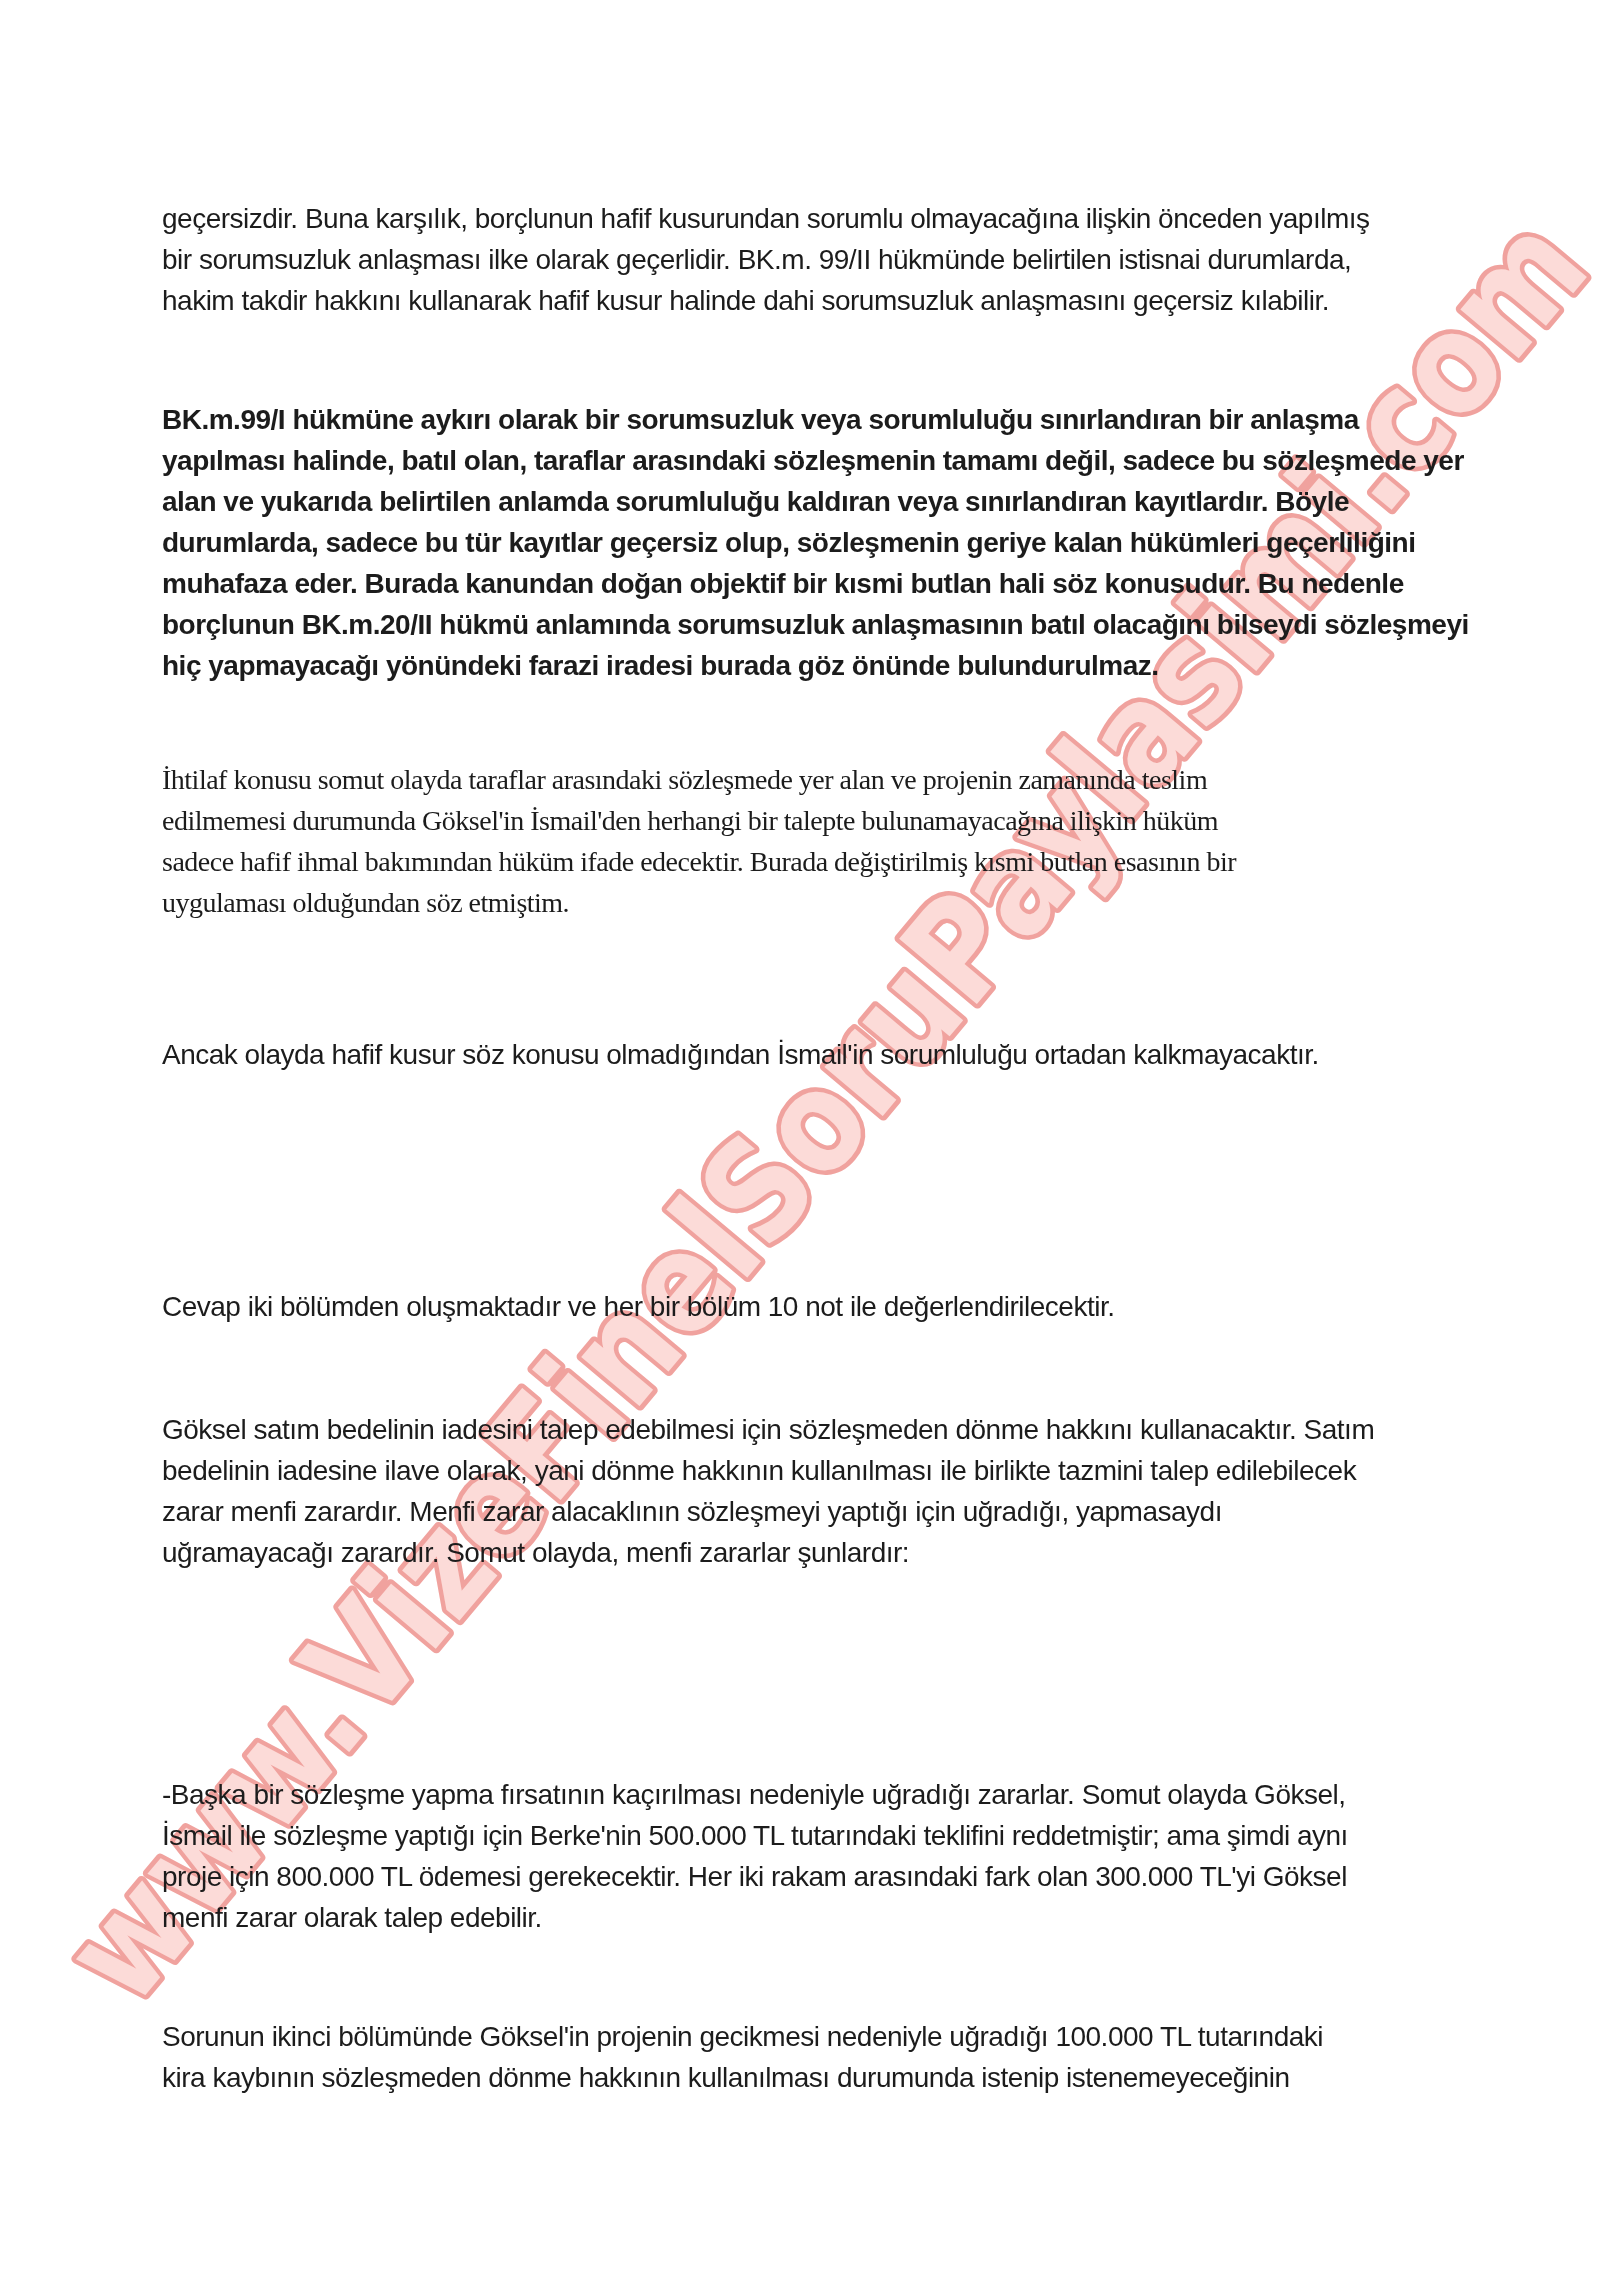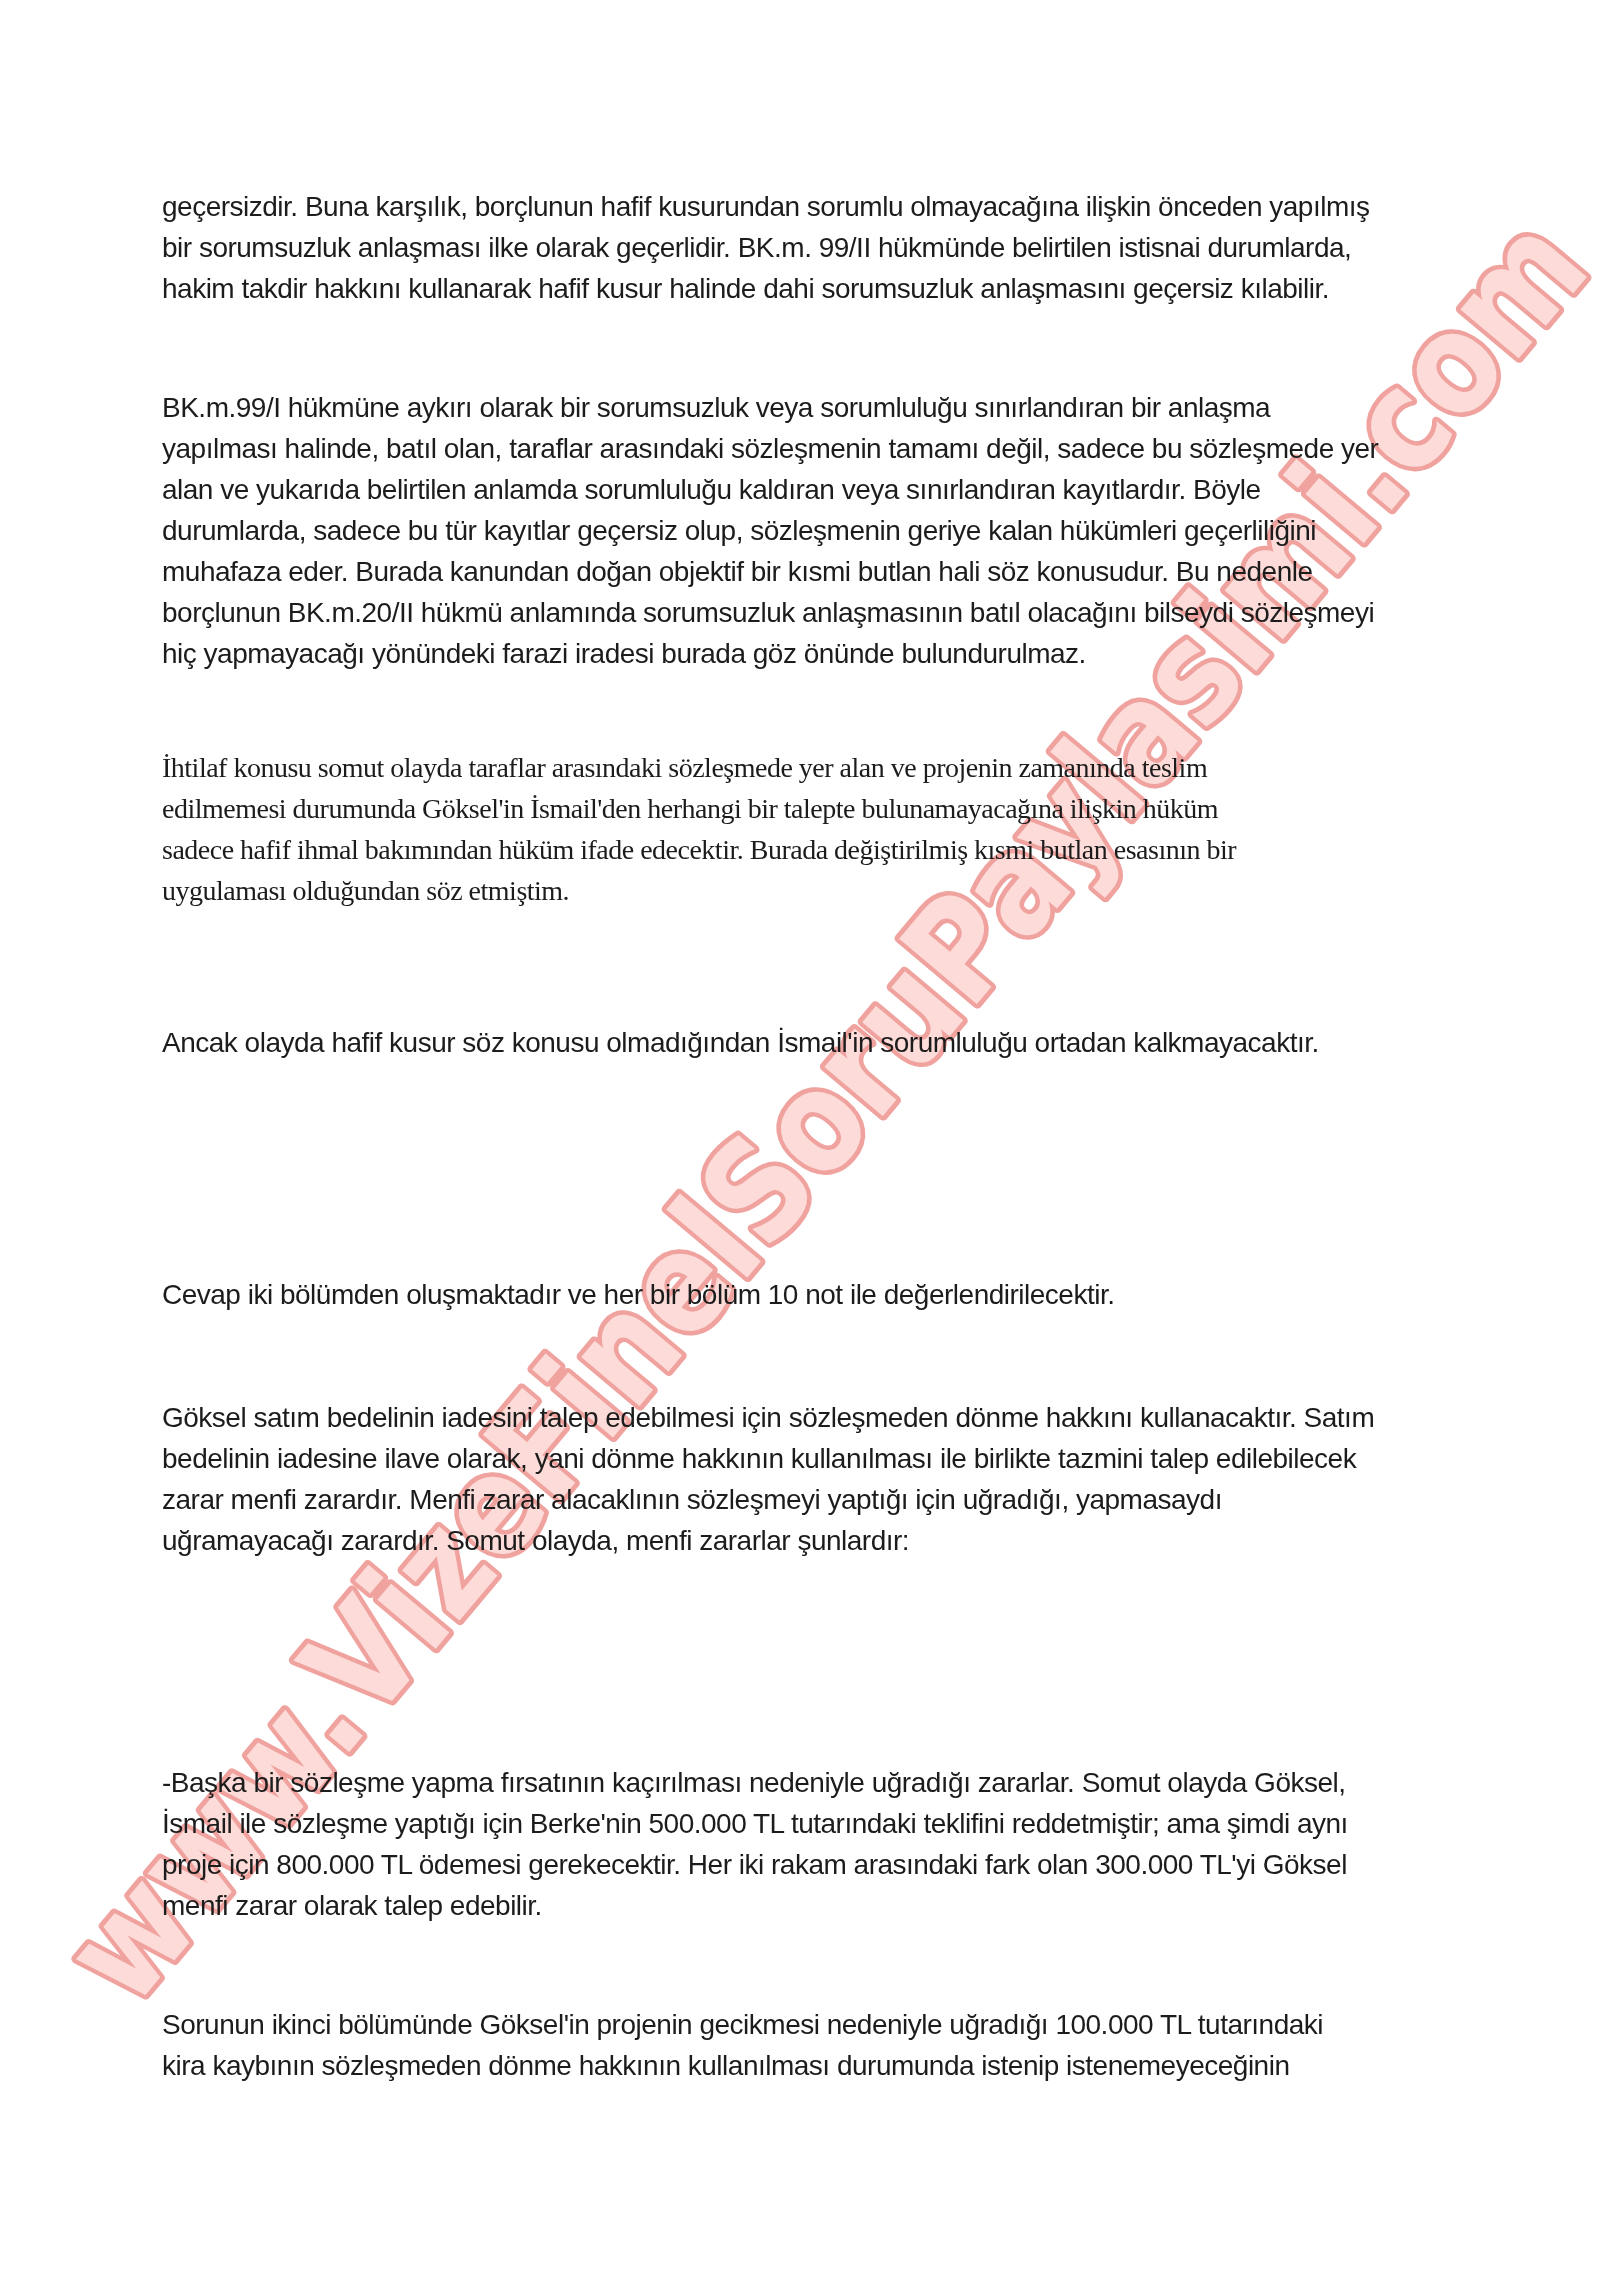--- a/index.html
+++ b/index.html
@@ -18,39 +18,39 @@
     position: absolute;
     top: 0;
     left: 0;
     width: 1621px;
     height: 2293px;
     z-index: 1;
     pointer-events: none;
   }
   .content-layer {
     position: absolute;
-    top: 0;
+    top: 12px;
     left: 0;
     width: 1621px;
     height: 1876px;
     z-index: 2;
   }
   .para {
     position: absolute;
     left: 162px;
     width: 1392px;
     font-size: 28px;
     line-height: 41px;
     letter-spacing: -0.5px;
     color: #1c1c1c;
     white-space: pre-line;
     text-align: left;
   }
   #p1  { top: 186px;  }
-  #p2  { top: 387px;  }
+  #p2  { top: 387px; font-weight: bold;  }
   #p3  { top: 747px; font-family: Liberation Serif, serif;  }
   #p4  { top: 990px; margin-top: 32px; }
   #p5  { top: 1110px; }
   #p6  { top: 1274px; }
   #p7  { top: 1397px; }
   #p8  { top: 1635px; }
   #p9  { top: 1762px; }
   #p10 { top: 2004px; }
 </style>
 </head>

